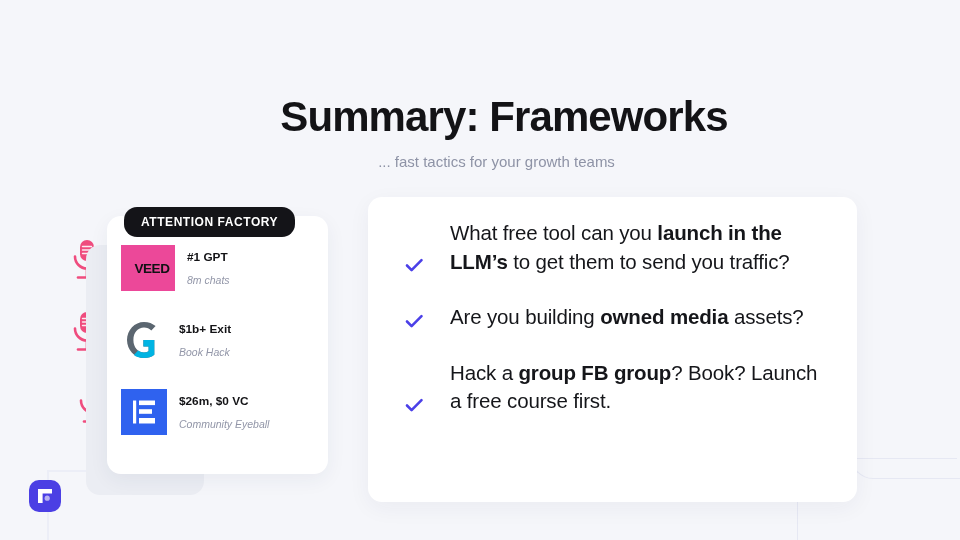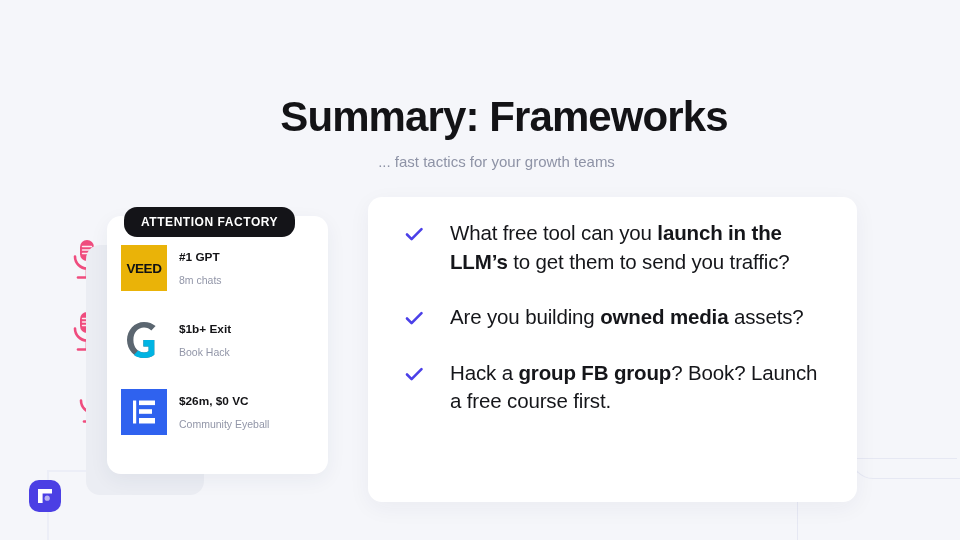--- a/index.html
+++ b/index.html
@@ -162,21 +162,22 @@
     width: 46px;
     height: 46px;
     flex: 0 0 46px;
     position: relative;
     overflow: hidden;
     display: flex;
     align-items: center;
     justify-content: center;
   }
   .logo-veed {
-    background: #eab308;
+    background: #ec4899;
+    padding-left: 8px;
   }
   .logo-veed-text {
     font-size: 13.5px;
     font-weight: 800;
     letter-spacing: -0.4px;
     color: #111214;
     font-family: "Liberation Sans", sans-serif;
   }
   .logo-g {
     background: transparent;
@@ -195,20 +196,21 @@
     line-height: 14px;
     white-space: nowrap;
   }
   .row-sub {
     margin-top: 10px;
     font-size: 10.5px;
     font-weight: 400;
     color: #9296a8;
     line-height: 13px;
     white-space: nowrap;
+    font-style: italic;
   }
 
   
   .brand-logo {
     position: absolute;
     left: 29px;
     top: 480px;
     width: 32px;
     height: 32px;
     background: #4b3fe4;
@@ -230,21 +232,21 @@
     box-shadow: 0 6px 22px rgba(40, 45, 80, 0.05);
   }
   .bullets {
     position: absolute;
     left: 404px;
     top: 219px;
     width: 425px;
   }
   .bullet {
     display: flex;
-    align-items: flex-start;
+    align-items: flex-end;
     margin-bottom: 27px;
   }
   .bullet:last-child { margin-bottom: 0; }
   .check {
     flex: 0 0 20px;
     width: 20px;
     height: 22px;
     margin-top: 4px;
     margin-right: 26px;
   }

